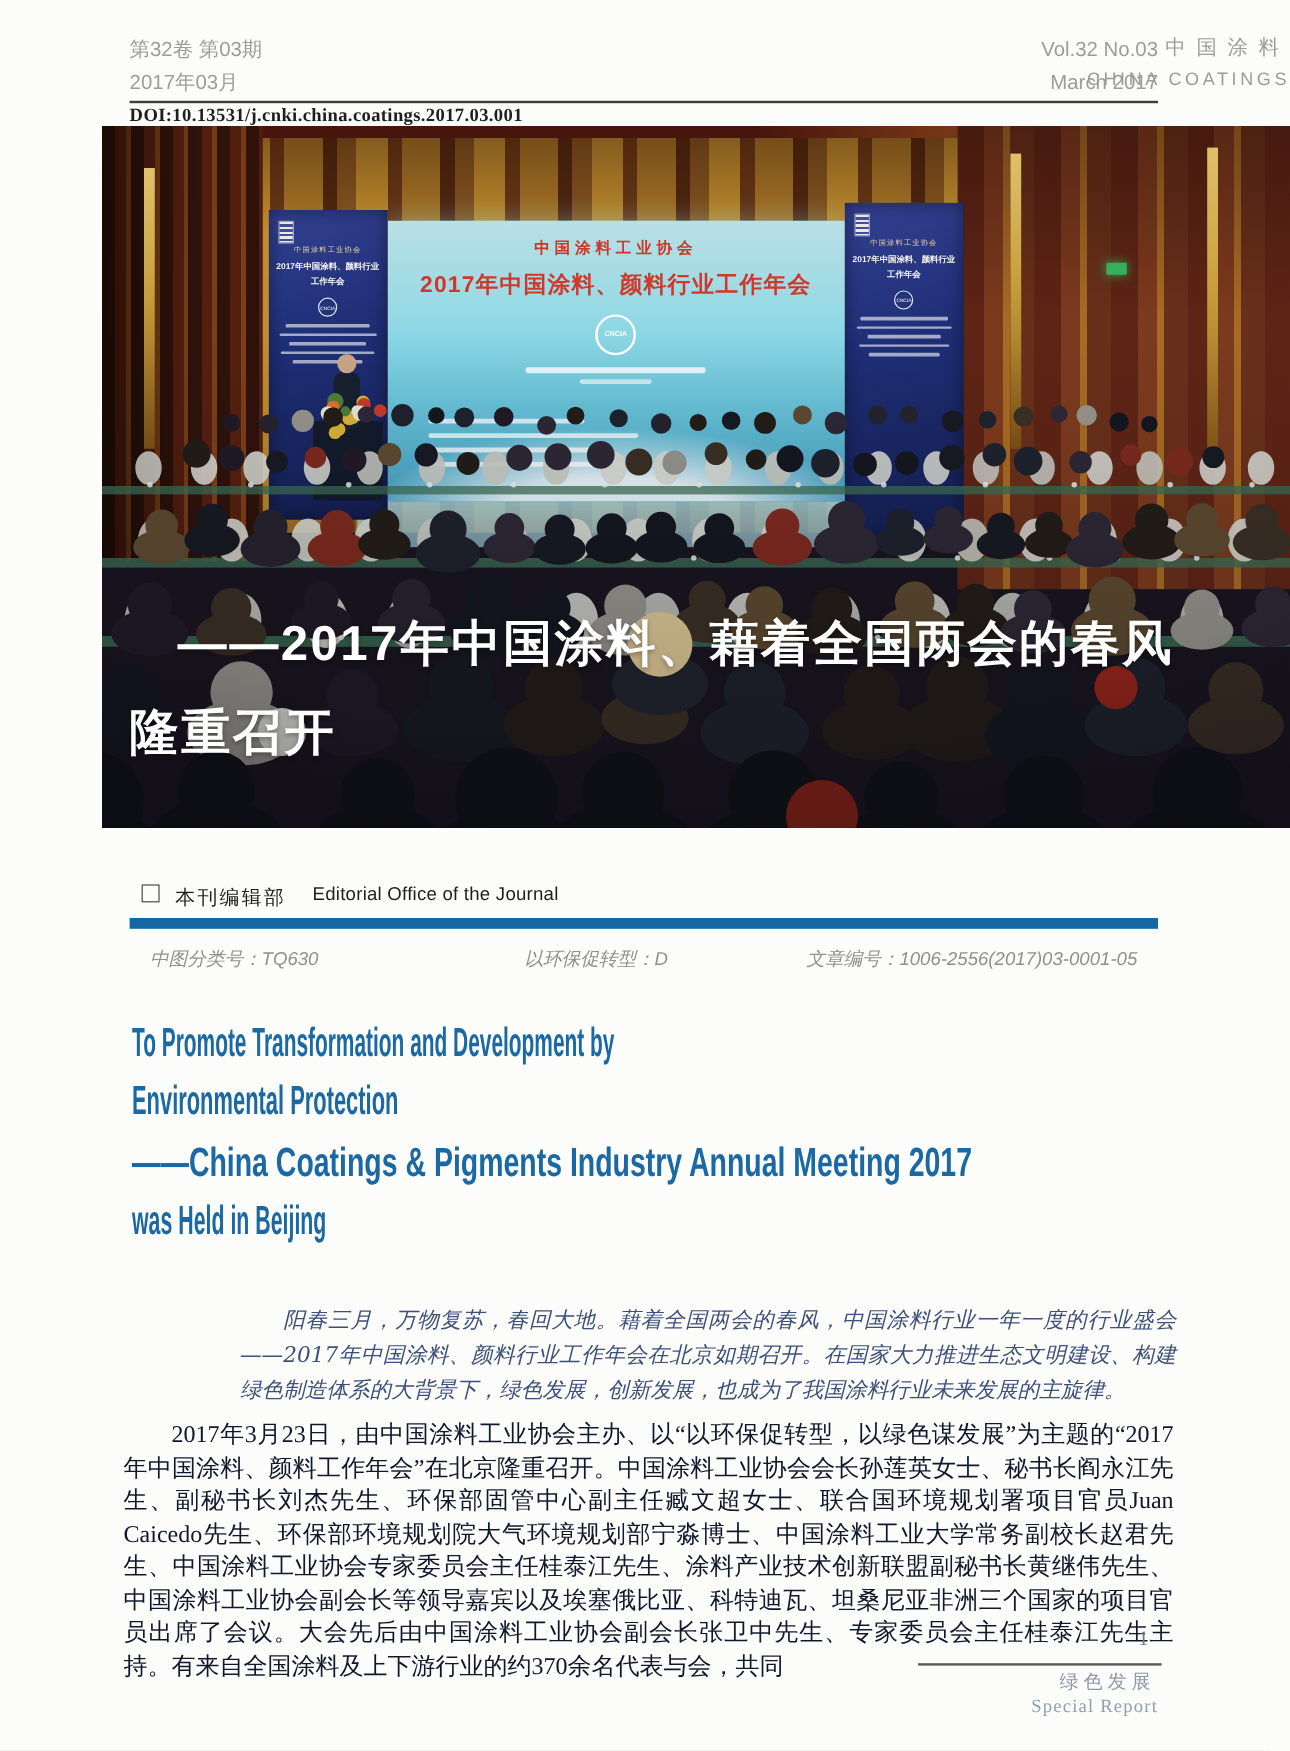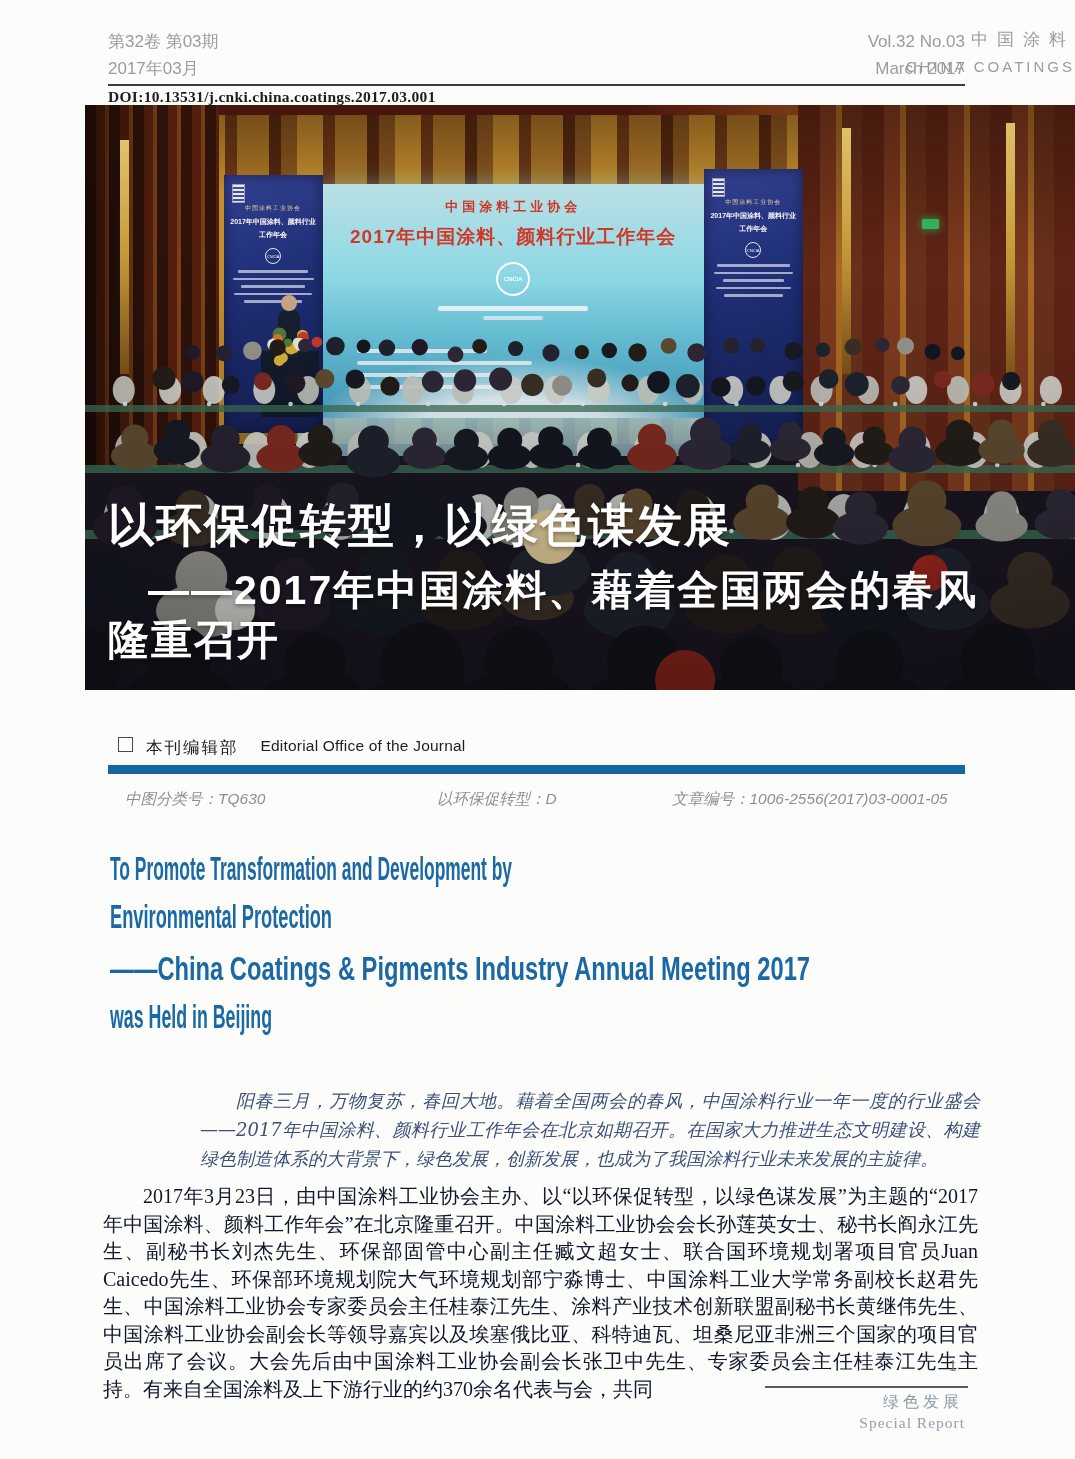--- a/index.html
+++ b/index.html
@@ -62,21 +62,21 @@
   .crowd{position:absolute;left:0;top:0;width:100%;height:100%;}
   .ph-grade{position:absolute;inset:0;
     background:
       radial-gradient(120% 90% at 50% 35%,rgba(0,0,0,0) 55%,rgba(10,5,15,.35) 100%),
       linear-gradient(180deg,rgba(60,20,10,.12),rgba(0,0,0,0) 30%,rgba(5,5,10,.22) 92%);}
   
   .headline{position:absolute;left:108px;top:498px;color:#ffffff;font-weight:900;
     text-shadow:0 2px 4px rgba(0,0,0,.35);letter-spacing:2px;}
   .hl1{font-size:46px;line-height:54px;}
   .hl2{font-size:41px;line-height:50px;margin-top:13px;padding-left:40px;}
-  .hl3{font-size:41px;line-height:50px;}
+  .hl3{font-size:41px;line-height:50px;margin-top:24px;}
   
   .byline{position:absolute;left:118px;top:737px;display:flex;color:#1e1e1e;}
   .chk{width:13px;height:13px;border:1.5px solid #4a4a4a;display:inline-block;}
   .byline .cn{font-size:16.5px;letter-spacing:2px;margin-left:13px;}
   .byline .en{font-size:15.5px;margin-left:22px;letter-spacing:.2px;}
   .accent-bar{position:absolute;left:108px;top:765px;width:857px;height:9px;background:#1467a2;}
   .meta-row{position:absolute;left:0;top:789px;width:100%;height:24px;color:#8f8f8f;font-size:15.5px;font-style:italic;}
   .meta-row span{position:absolute;white-space:nowrap;}
   .meta-clc{left:125px;}
   .meta-doc{left:437px;}
@@ -459,21 +459,20 @@
         <ellipse cx="465" cy="465" rx="40" ry="26" fill="#20242e"></ellipse>
         <circle cx="465" cy="432" r="27" fill="#ddc795"></circle>
         <circle cx="600" cy="575" r="30" fill="#8a2418"></circle>
         <circle cx="845" cy="468" r="18" fill="#99251b"></circle>
         <circle cx="150" cy="505" r="20" fill="#d9d9d2"></circle>
       </svg>
     <div class="ph-grade"></div>
   </div>
 
   <div class="headline">
-    <div class="hl1">以环保促转型，以绿色谋发展</div>
     <div class="hl2">——2017年中国涂料、藉着全国两会的春风</div>
     <div class="hl3">隆重召开</div>
   </div>
 
   <div class="byline">
     <span class="chk"></span>
     <span class="cn">本刊编辑部</span>
     <span class="en">Editorial Office of the Journal</span>
   </div>
   <div class="accent-bar"></div>

